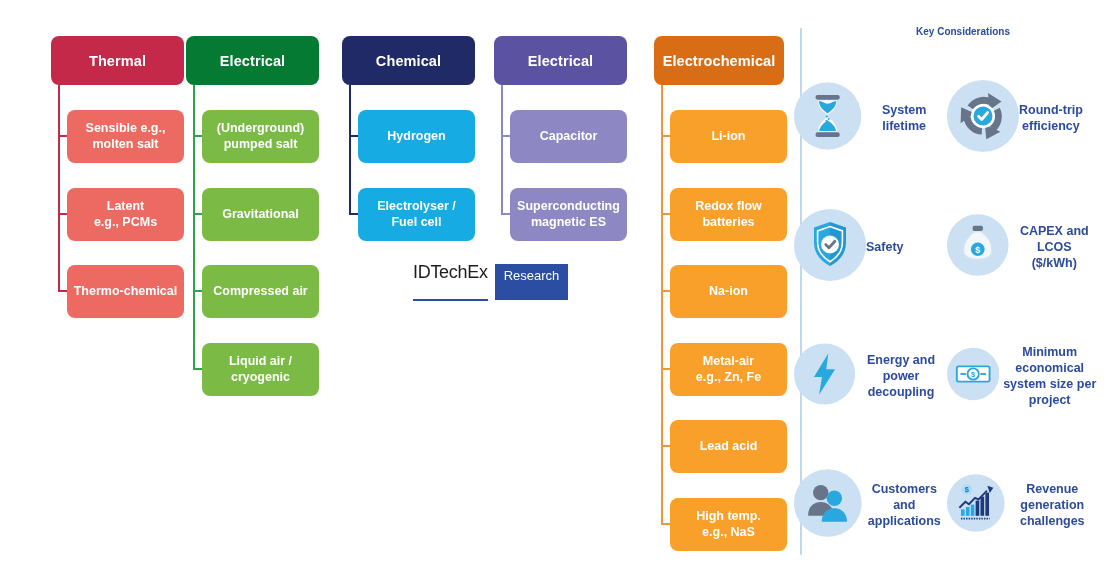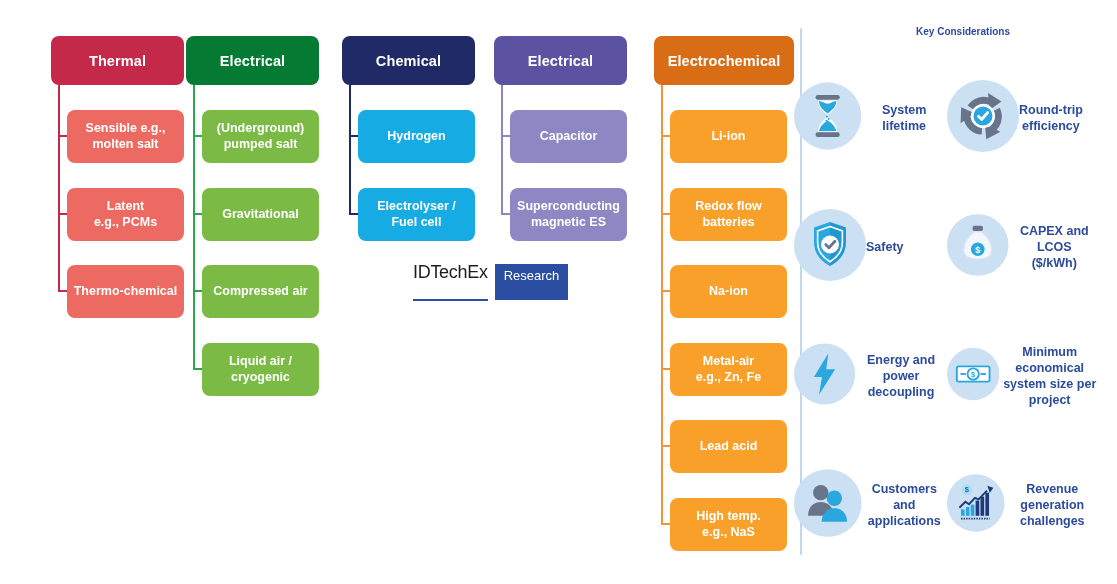--- a/index.html
+++ b/index.html
@@ -6,21 +6,21 @@
   #stage{
     position:relative; width:1117px; height:584px; background:#fff;
     font-family:"Liberation Sans", sans-serif; overflow:hidden;
   }
   
   .col{position:absolute; top:36px; width:133px;}
   .col-thermal        {left:51px;  --hdr:var(--thermal-header);        --chd:var(--thermal-child);        --line:var(--thermal-header);}
   .col-mechanical     {left:186px; --hdr:var(--mechanical-header);     --chd:var(--mechanical-child);     --line:var(--mechanical-line);}
   .col-chemical       {left:342px; --hdr:var(--chemical-header);       --chd:var(--chemical-child);       --line:var(--chemical-header);}
   .col-electrical     {left:494px; --hdr:var(--electrical-header);     --chd:var(--electrical-child);     --line:var(--electrical-child);}
-  .col-electrochemical{left:654px; --hdr:var(--electrochemical-header);--chd:var(--electrochemical-child);--line:var(--electrochemical-line); width:140px;}
+  .col-electrochemical{left:654px; --hdr:var(--electrochemical-header);--chd:var(--electrochemical-child);--line:var(--electrochemical-line); width:130px;}
   .cat-header{
     height:49px; background:var(--hdr); border-radius:8px; color:#fff;
     font-weight:bold; font-size:14.5px; display:flex; align-items:center; justify-content:center;
     letter-spacing:.1px;
   }
   .vline{position:absolute; left:7px; top:49px; width:2px; background:var(--line);}
   .stub{position:absolute; left:7px; width:10px; height:2px; background:var(--line);}
   .child{
     position:absolute; left:16px; width:117px; height:53px; background:var(--chd);
     border-radius:8px; color:#fff; font-weight:bold; font-size:12.5px; line-height:1.25;

